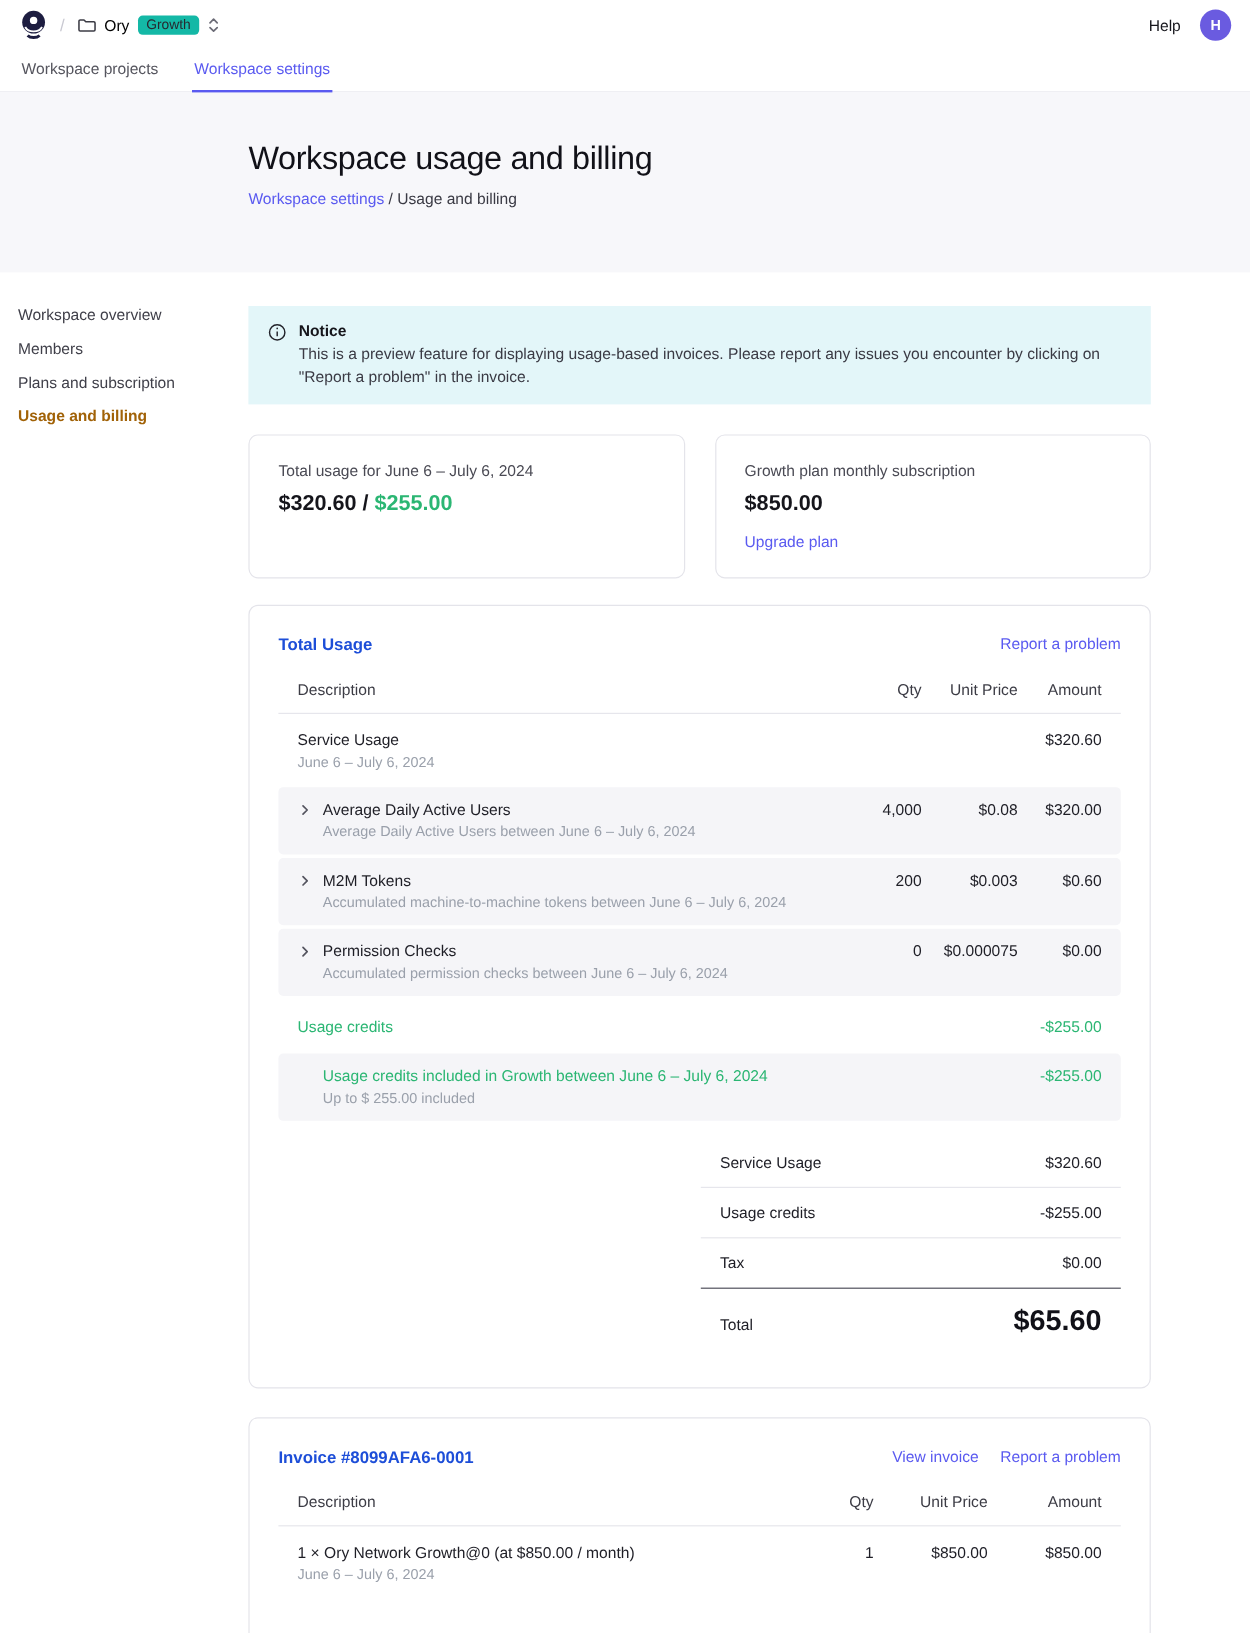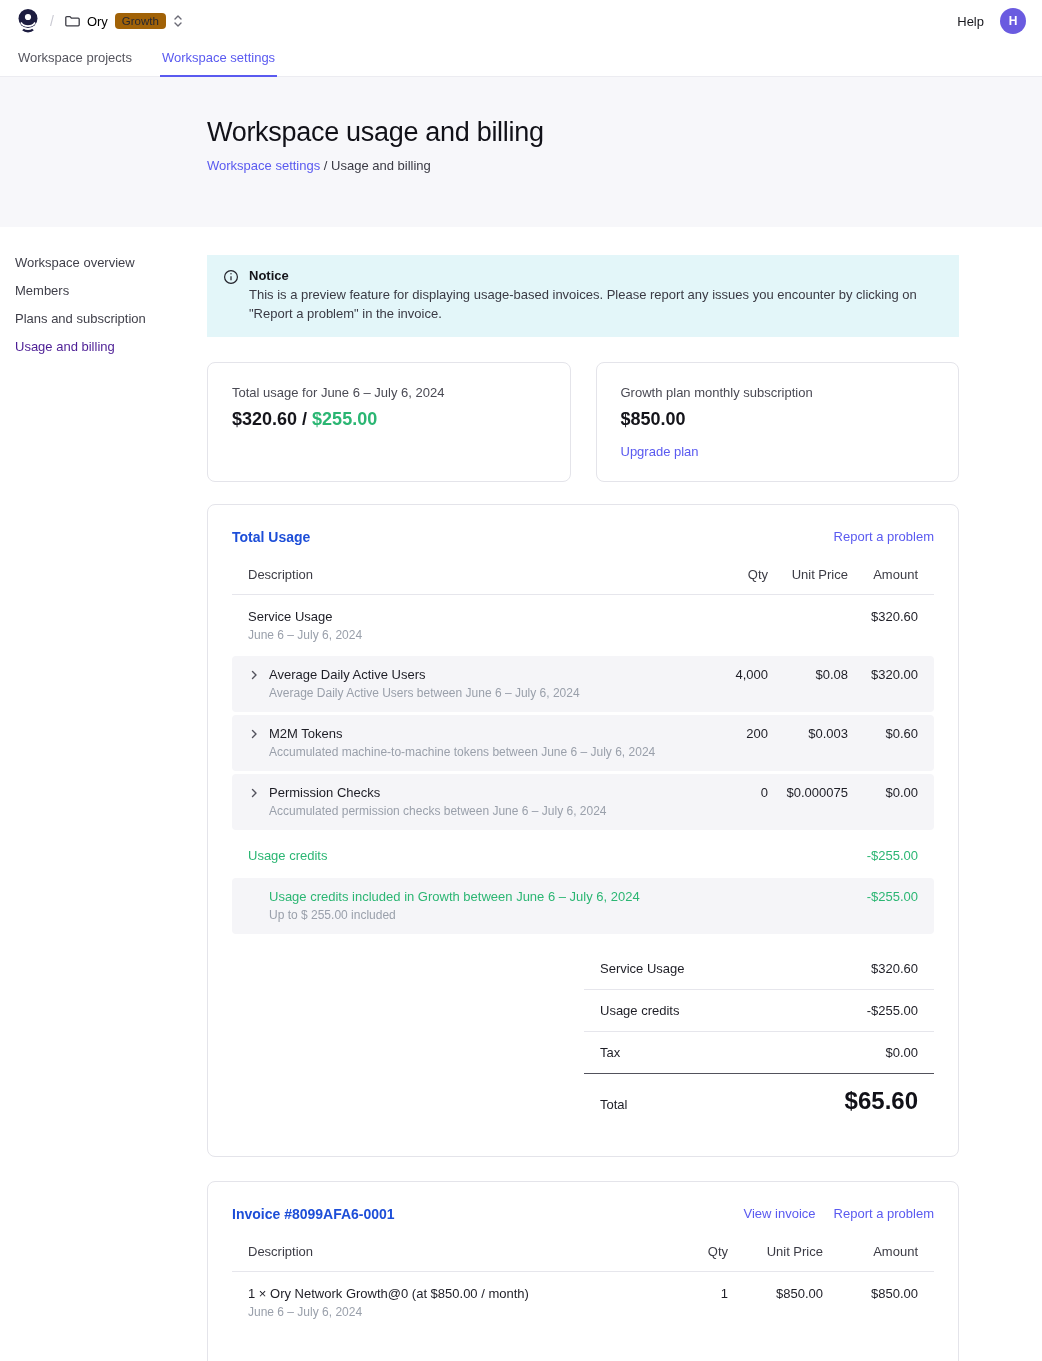--- a/index.html
+++ b/index.html
@@ -11,21 +11,21 @@
   }
   a { text-decoration: none; }
 
   
   .topbar { height: 42px; display: flex; align-items: center; justify-content: space-between; padding: 0 16px; }
   .topbar-left { display: flex; align-items: center; gap: 10px; }
   .topbar-right { display: flex; align-items: center; gap: 16px; }
   .slash { color: #c9c9d2; font-size: 14px; }
   .org { display: flex; align-items: center; gap: 7px; cursor: pointer; }
   .org-name { font-size: 13px; font-weight: 400; color: #000000; }
-  .badge { background: #a16207; color: #27272f; font-size: 11.5px; font-weight: 500; padding: 2px 7px; border-radius: 4px; }
+  .badge { background: #14b8a6; color: #27272f; font-size: 11.5px; font-weight: 500; padding: 2px 7px; border-radius: 4px; }
   .help { font-size: 13px; color: #17171d; cursor: pointer; }
   .avatar { width: 26px; height: 26px; border-radius: 50%; background: #6a5be0; color: #fff;
             display: flex; align-items: center; justify-content: center; font-size: 12px; font-weight: 600; cursor: pointer; }
 
   
   .tabs { display: flex; padding: 0 16px; gap: 26px; border-bottom: 1px solid #ececf1; }
   .tab { padding: 8px 2px 10px; font-size: 13px; color: #55555e; cursor: pointer; border-bottom: 2px solid transparent; margin-bottom: -1px; }
   .tab.active { color: var(--accent); border-bottom-color: var(--accent); }
 
   :root { --accent: #5a5af0; --green: #2bb673; --border: #e4e4ea; --sub: #9aa0ab; }
@@ -33,21 +33,21 @@
   
   .hero { background: #f7f7fa; height: 150px; padding: 40px 0 0 207px; }
   .hero h1 { font-size: 27px; font-weight: 400; letter-spacing: -0.3px; color: #111118; }
   .breadcrumb { margin-top: 10px; font-size: 13px; color: #3a3a44; }
   .breadcrumb a { color: var(--accent); }
 
   
   .content { display: flex; padding-top: 28px; }
   .sidebar { width: 207px; padding-left: 15px; flex: 0 0 207px; }
   .side-item { font-size: 13px; color: #3f3f49; margin-bottom: 13px; cursor: pointer; }
-  .side-item.active { color: #4c1d95; font-weight: 400; }
+  .side-item.active { color: #a16207; font-weight: 700; }
   .main { width: 752px; }
 
   
   .notice { background: #e3f6f9; border-radius: 0; padding: 13px 16px; display: flex; gap: 10px; margin-bottom: 25px; }
   .notice-icon { flex: 0 0 16px; padding-top: 1px; }
   .notice-title { font-size: 13px; font-weight: 700; color: #15151b; }
   .notice-body { font-size: 13px; color: #3a3a44; line-height: 1.45; margin-top: 3px; max-width: 688px; }
 
   
   .cards-row { display: flex; gap: 25px; margin-bottom: 22px; }

